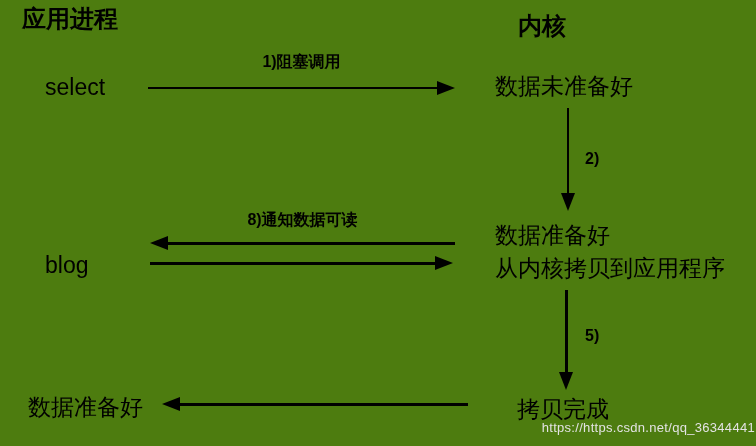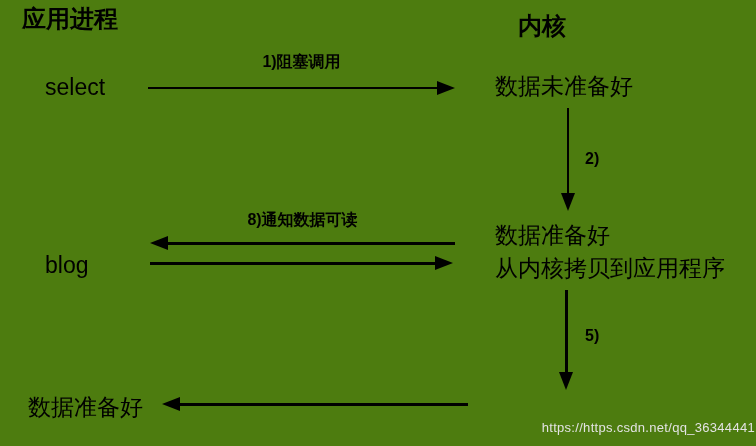--- a/index.html
+++ b/index.html
@@ -35,20 +35,21 @@
 
   <div class="t node" style="left:45px; top:74px;">select</div>
   <div class="t node" style="left:45px; top:252px;">blog</div>
   <div class="t node" style="left:28px; top:394px;">数据准备好</div>
 
   <div class="t node" style="left:495px; top:73px;">数据未准备好</div>
   <div class="t node2" style="left:495px; top:219px;">
     <div>数据准备好</div>
     <div>从内核拷贝到应用程序</div>
   </div>
+  <div class="t node" style="left:517px; top:396px;">拷贝完成</div>
 
   <div class="t step center" style="left:148px; top:52px; width:307px;">1)阻塞调用</div>
   <div class="line-h" style="left:148px; top:86.5px; width:291px;"></div>
   <div class="head-right" style="left:437px; top:81px;"></div>
 
   <div class="line-v" style="left:566.5px; top:108px; height:86px;"></div>
   <div class="head-down" style="left:561px; top:193px;"></div>
   <div class="t step" style="left:585px; top:149px;">2)</div>
 
   <div class="t step center" style="left:150px; top:210px; width:305px;">8)通知数据可读</div>

